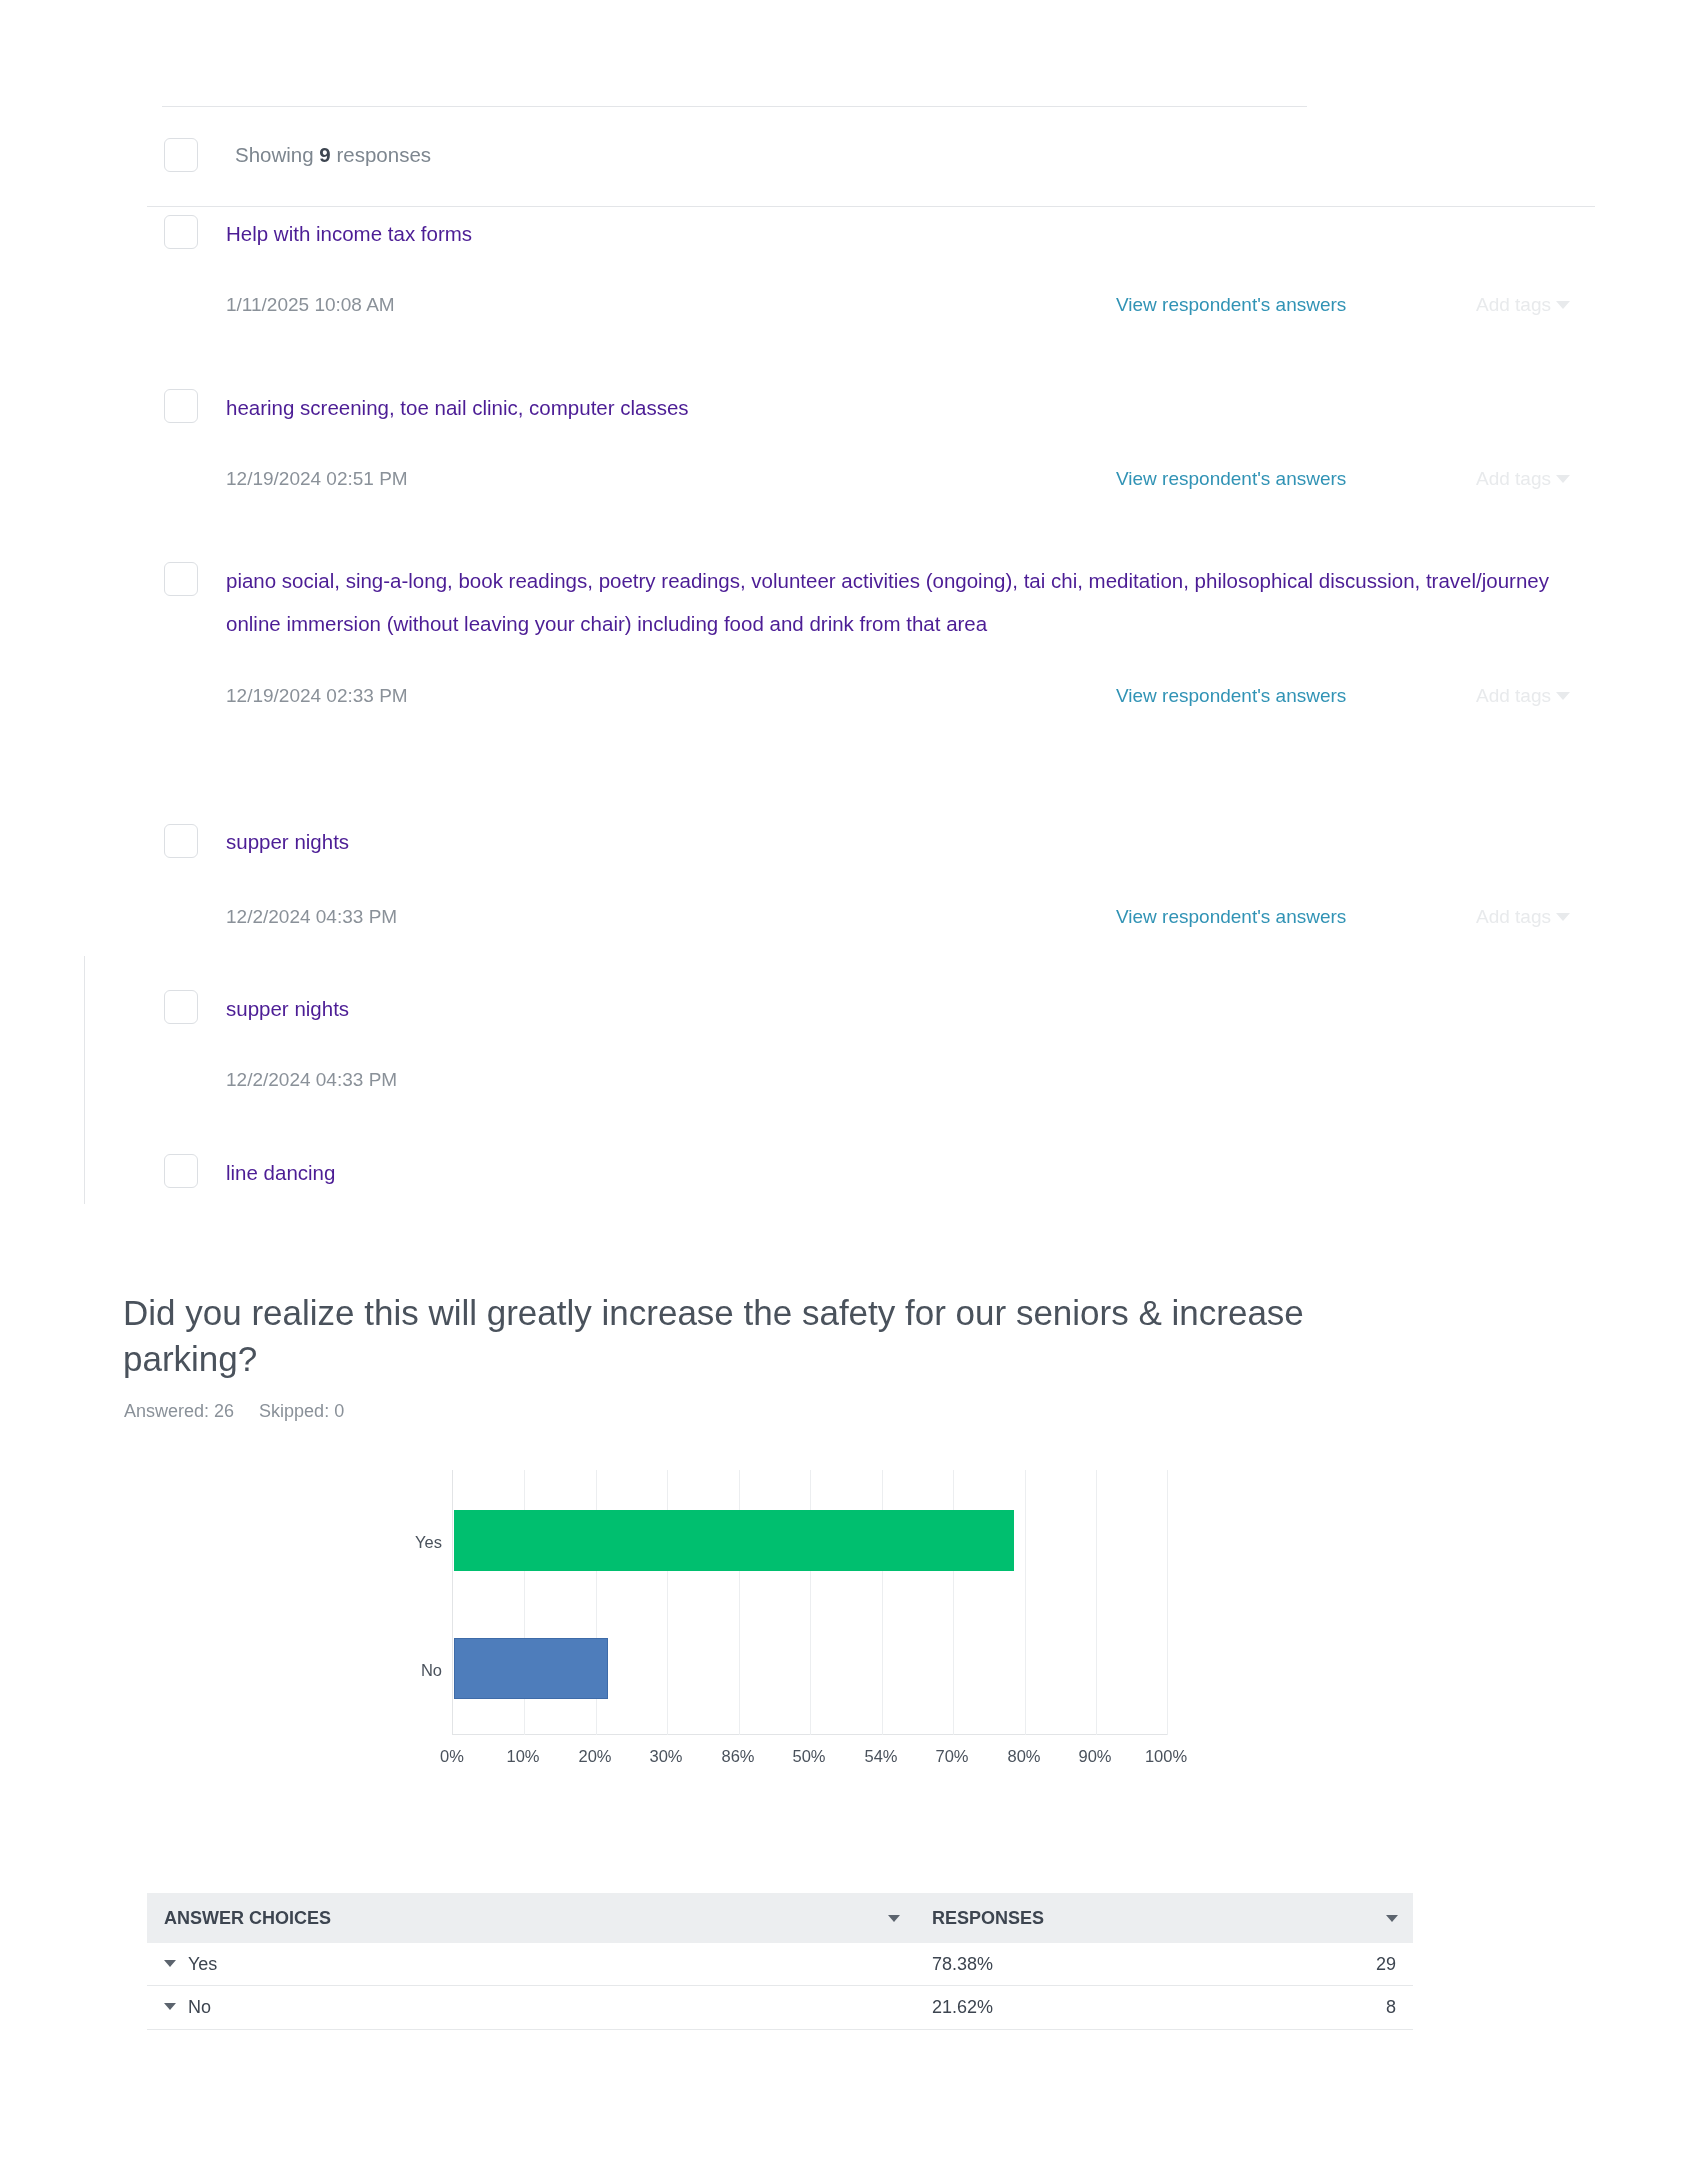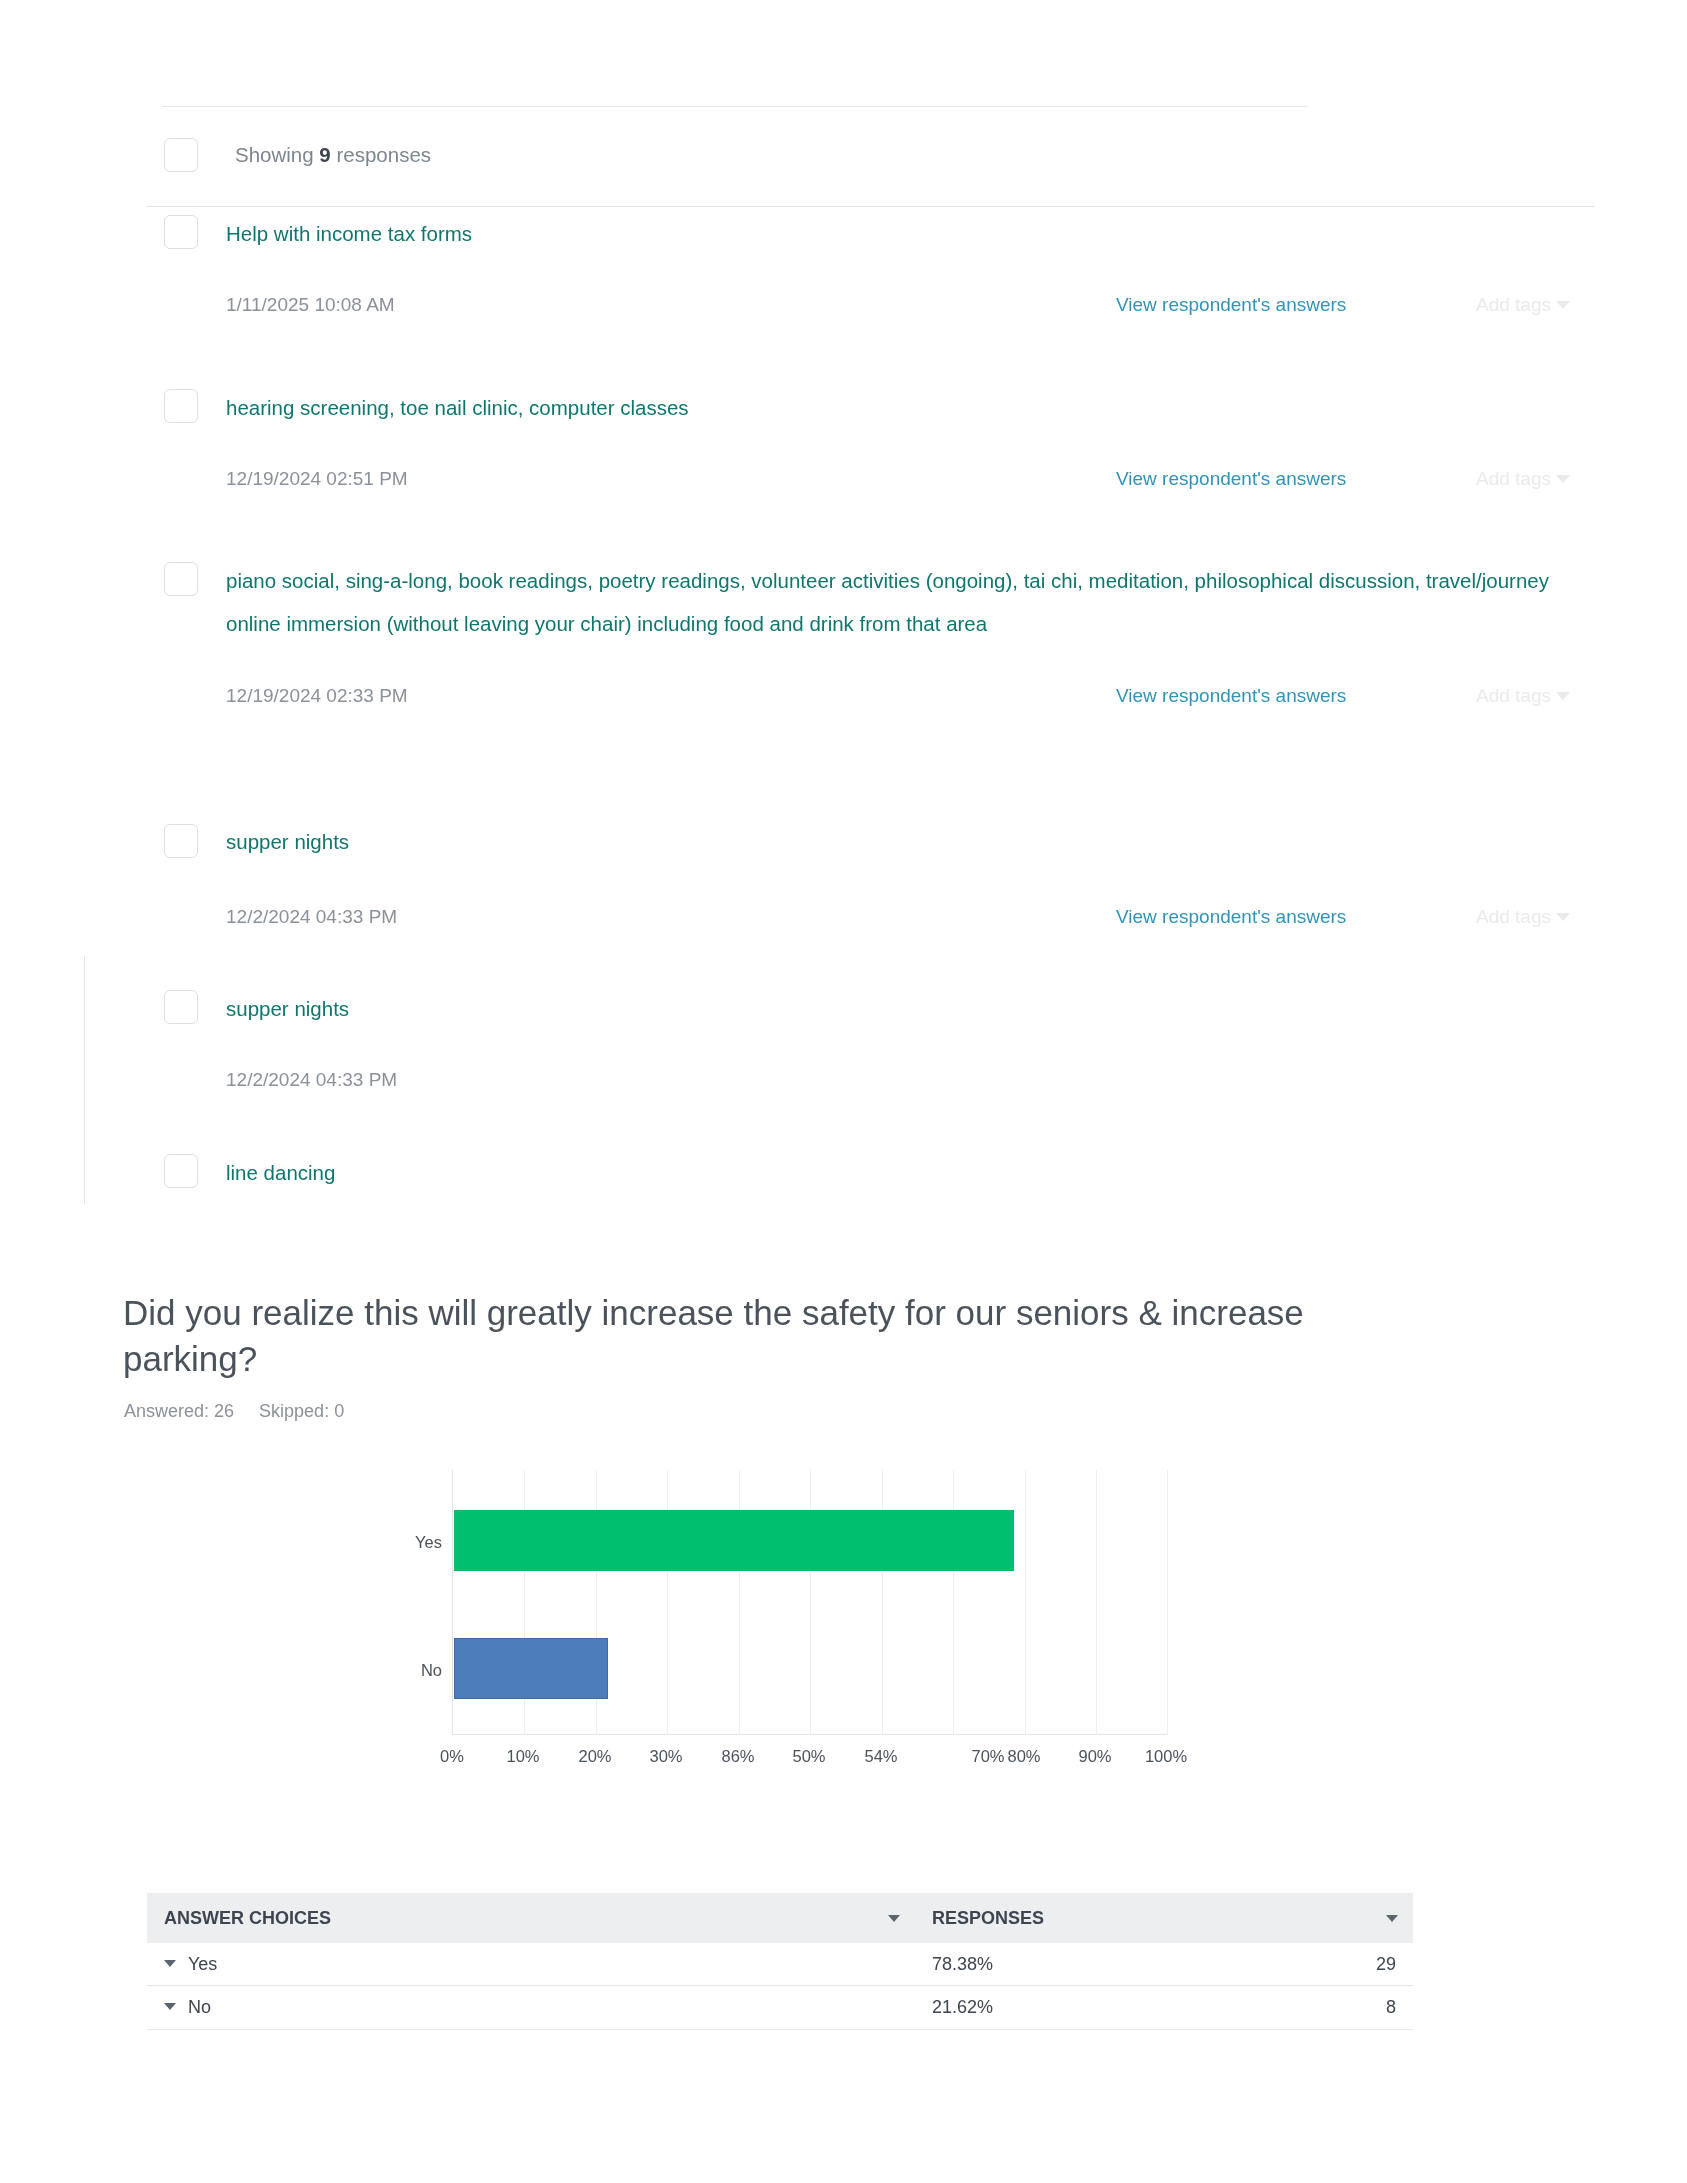--- a/index.html
+++ b/index.html
@@ -65,21 +65,21 @@
     border: 1.3px solid #dcdfe3;
     border-radius: 6px;
     background: #ffffff;
     box-sizing: border-box;
   }
 
   .resp-text {
     position: absolute;
     font-size: 20.5px;
     line-height: 43px;
-    color: #0f766e;
+    color: #4c1d95;
     font-weight: 400;
   }
 
   .showing-text {
     position: absolute;
     font-size: 20.5px;
     color: #7d868f;
     font-weight: 400;
   }
   .showing-text b { color: #3d4550; font-weight: 700; }
@@ -347,21 +347,21 @@
     <div class="cat-label" style="top:63px;">Yes</div>
     <div class="cat-label" style="top:191px;">No</div>
 
     <div class="tick-label" style="left:0px;">0%</div>
     <div class="tick-label" style="left:71px;">10%</div>
     <div class="tick-label" style="left:143px;">20%</div>
     <div class="tick-label" style="left:214px;">30%</div>
     <div class="tick-label" style="left:286px;">86%</div>
     <div class="tick-label" style="left:357px;">50%</div>
     <div class="tick-label" style="left:429px;">54%</div>
-    <div class="tick-label" style="left:500px;margin-left:36px;">70%</div>
+    <div class="tick-label" style="left:500px;">70%</div>
     <div class="tick-label" style="left:572px;">80%</div>
     <div class="tick-label" style="left:643px;">90%</div>
     <div class="tick-label" style="left:714px;">100%</div>
   </div>
 
   <table class="results-table">
     <thead>
       <tr>
         <th class="th-answer">
           <span>ANSWER CHOICES</span>

